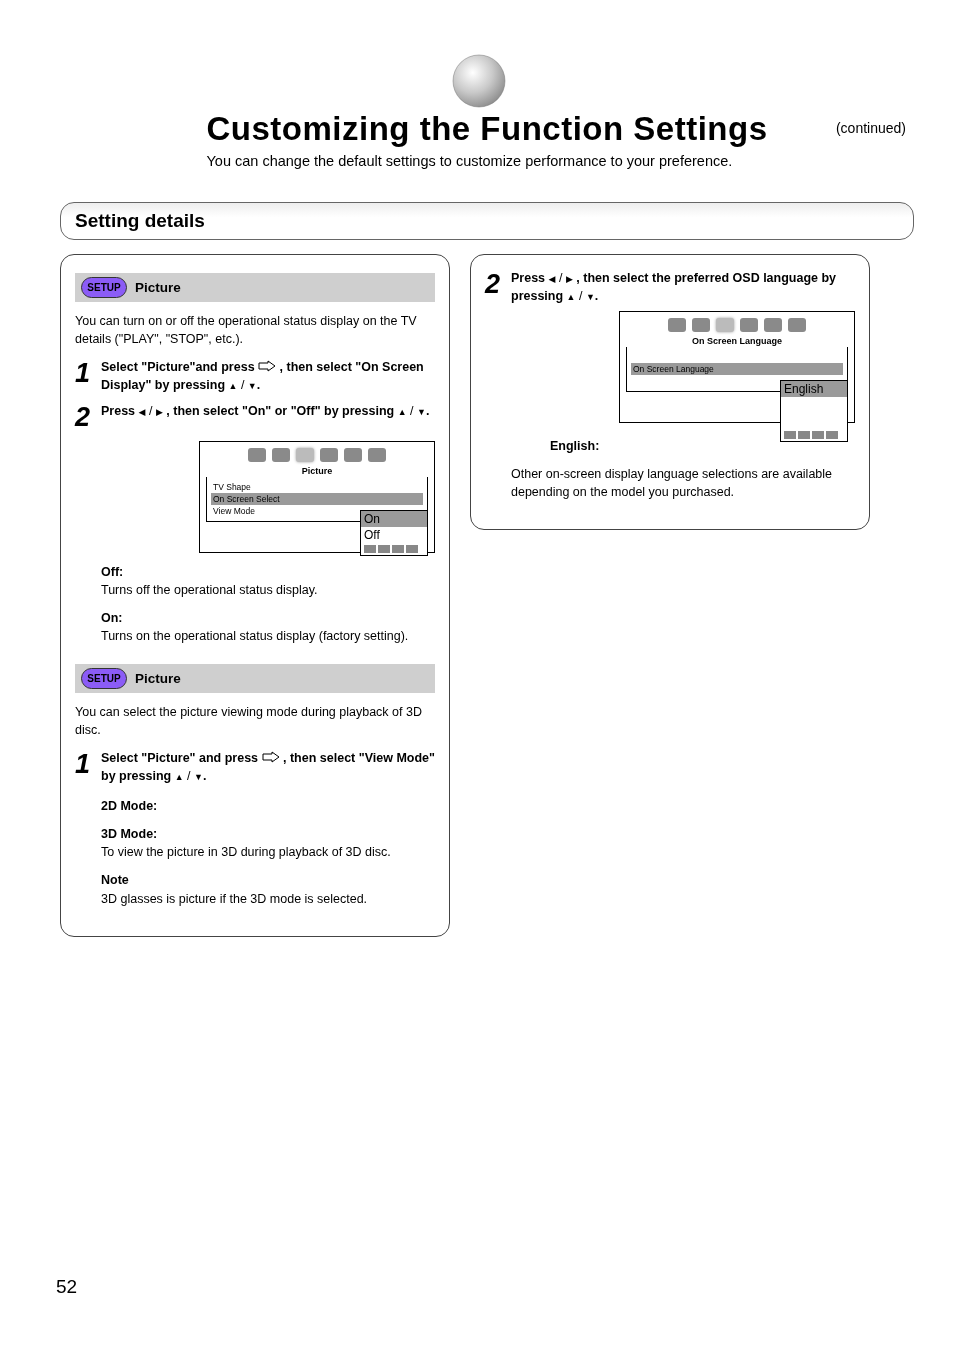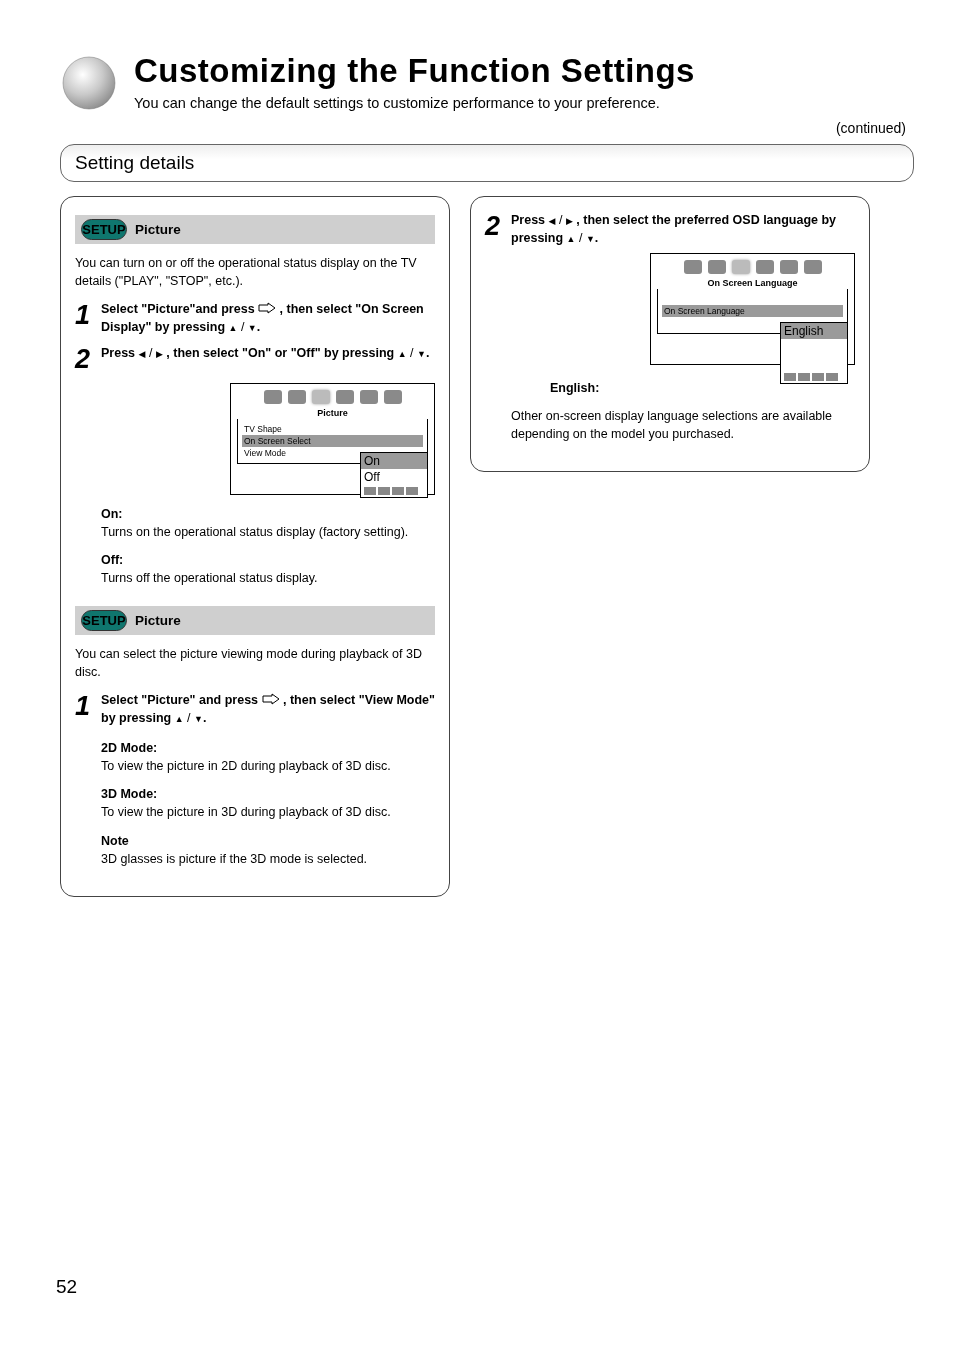--- a/index.html
+++ b/index.html
@@ -15,34 +15,35 @@
   .page-num {
     position: absolute;
     bottom: 48px;
     left: 56px;
     font-size: 19px;
   }
   .header-row {
     display: flex;
     align-items: center;
     margin-bottom: 30px;
+    flex-direction: column;
   }
   .sphere {
     width: 58px; height: 58px; margin-right: 16px; flex: none;
   }
   .title-block { flex: 1; }
   .main-title { font-size: 33px; font-weight: bold; letter-spacing: 0.5px; }
   .subtitle { font-size: 14.5px; margin-top: 4px; line-height: 1.35; }
   .section-banner {
     border: 1px solid #666;
     border-radius: 14px;
     background: linear-gradient(#eee, #fff 40%);
     padding: 7px 14px;
     font-size: 19px;
-    font-weight: normal;
+    font-weight: bold;
     margin-bottom: 14px;
     position: relative;
   }
   .columns { display: flex; gap: 20px; align-items: flex-start; }
   .panel {
     border: 1px solid #444;
     border-radius: 14px;
     padding: 14px 14px 18px 14px;
   }
   .panel-left { width: 390px; }
@@ -51,39 +52,39 @@
     background: #cfcfcf;
     padding: 4px 6px 4px 0;
     margin: 4px 0 10px 0;
     display: flex;
     align-items: center;
   }
   .step-banner .oval {
     border: 1px solid #333;
     border-radius: 20px;
     width: 46px; height: 21px;
-    background: #0f766e;
+    background: #8b5cf6;
     display: inline-flex; align-items: center; justify-content: center;
-    font-size: 13px; font-weight: bold;
+    font-size: 10px; font-weight: bold;
     margin-left: 6px; margin-right: 8px;
     flex: none;
   }
   .step-banner .txt { font-size: 13.5px; font-weight: bold; }
   .body-text { font-size: 12.5px; line-height: 1.45; margin-bottom: 10px; }
   .indent { margin-left: 26px; }
   .step-num {
     font-size: 27px; font-weight: bold; font-style: italic;
     width: 26px; display: inline-block; vertical-align: top;
   }
   .step-line { display: flex; align-items: flex-start; margin-bottom: 2px; }
   .step-line .rest { flex: 1; font-size: 12.5px; line-height: 1.45; }
   .rest .bold { font-weight: bold; }
   .dialog-sample {
     border: 1.5px solid #000;
-    width: 205px;
+    width: 236px;
     margin: 8px 0 10px auto;
     background: #fff;
     font-size: 8.5px;
     padding: 6px 6px 30px 6px;
     position: relative;
   }
   .dialog-sample .icon-row { display:flex; gap:6px; justify-content:center; margin-bottom:4px; }
   .dialog-sample .icon-row span {
     width: 18px; height: 14px; border-radius: 3px; background:#8a8a8a;
   }
@@ -189,26 +190,26 @@
         <div class="flags">
             <span></span>
             <span></span>
             <span></span>
             <span></span>
           </div>
       </div>
     </div>
 
     <div class="body-text indent para">
+      <span style="font-weight:bold;">Off:</span>
+      <div>Turns off the operational status display.</div>
+    </div>
+    <div class="body-text indent para">
       <span style="font-weight:bold;">On:</span>
       <div>Turns on the operational status display (factory setting).</div>
-    </div>
-    <div class="body-text indent para">
-      <span style="font-weight:bold;">Off:</span>
-      <div>Turns off the operational status display.</div>
     </div>
 
     <div class="step-banner" style="margin-top:18px;">
       <span class="oval">SETUP</span>
       <span class="txt">Picture</span>
     </div>
 
     <div class="body-text">You can select the picture viewing mode during playback of 3D disc.</div>
 
     <div class="step-line">
@@ -218,21 +219,20 @@
         <svg width="18" height="12" viewBox="0 0 18 12" style="vertical-align:-1px">
             <path d="M1 3 H10 V1 L17 6 L10 11 V9 H1 Z" fill="none" stroke="#000" stroke-width="1"></path>
           </svg>
         <span class="bold">, then select "View Mode" by pressing </span>
         <span class="tri">▲</span>&nbsp;/&nbsp;<span class="tri">▼</span><span class="bold">.</span>
       </div>
     </div>
 
     <div class="body-text indent para" style="margin-top:12px;">
       <span style="font-weight:bold;">2D Mode:</span>
-      <div>To view the picture in 2D during playback of 3D disc.</div>
     </div>
     <div class="body-text indent para">
       <span style="font-weight:bold;">3D Mode:</span>
       <div>To view the picture in 3D during playback of 3D disc.</div>
     </div>
 
     <div class="body-text indent">
       <span style="font-weight:bold;">Note</span>
       <div>3D glasses is picture if the 3D mode is selected.</div>
     </div>

